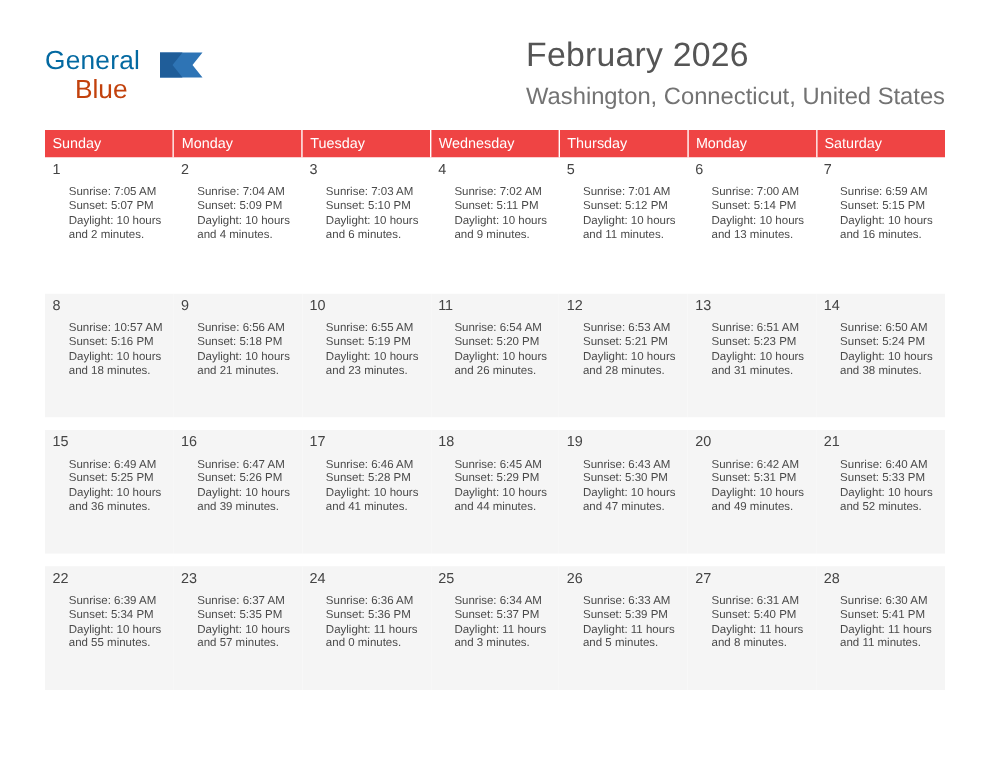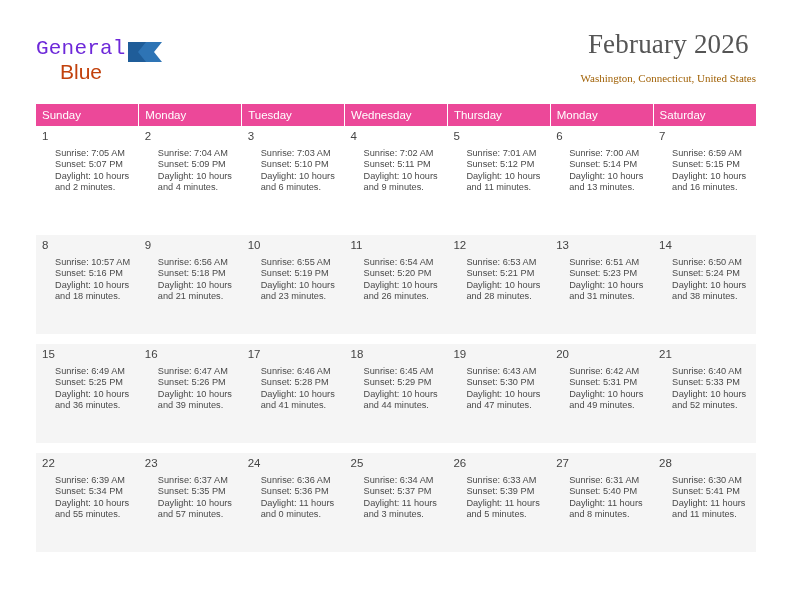--- a/index.html
+++ b/index.html
@@ -28,68 +28,67 @@
   }
   .logo {
     position: absolute;
     left: 0;
     top: 14px;
     width: 200px;
     line-height: 1;
   }
   .logo-general {
     font-size: 21px;
-    color: #6d28d9;
+    color: #0369a1;
     letter-spacing: .2px;
-    font-family: Liberation Mono, monospace;
+    font-family: Liberation Sans, sans-serif;
   }
   .logo-blue {
     font-size: 21px;
     color: #c2410c;
     margin-left: 24px;
     display: block;
     margin-top: 2px;
   }
   .logo-flag {
     position: absolute;
     left: 90px;
     top: 2px;
     width: 38px;
     height: 24px;
   }
   .title-block {
     position: absolute;
     right: 0;
     top: 0;
-    text-align: center;
-    font-family: Liberation Serif, serif;
+    text-align: left;
   }
   .month-title {
     font-size: 27px;
     color: #555555;
     font-weight: normal;
     margin: 0;
     line-height: 40px;
     letter-spacing: .2px;
   }
   .location {
-    font-size: 11px;
-    color: #a16207;
+    font-size: 19px;
+    color: #737373;
     margin: 6px 0 0 0;
     line-height: 16px;
   }
   
   table.calendar {
     width: 720px;
     border-collapse: collapse;
     table-layout: fixed;
     margin-top: 6px;
   }
   table.calendar th {
-    background: #ec4899;
+    background: #ef4444;
     color: #ffffff;
     font-size: 11.5px;
     font-weight: normal;
     text-align: left;
     padding: 4px 0 4px 6px;
     height: 14px;
     border: 1px solid #ffffff;
     border-top: none;
     border-bottom: none;
   }

